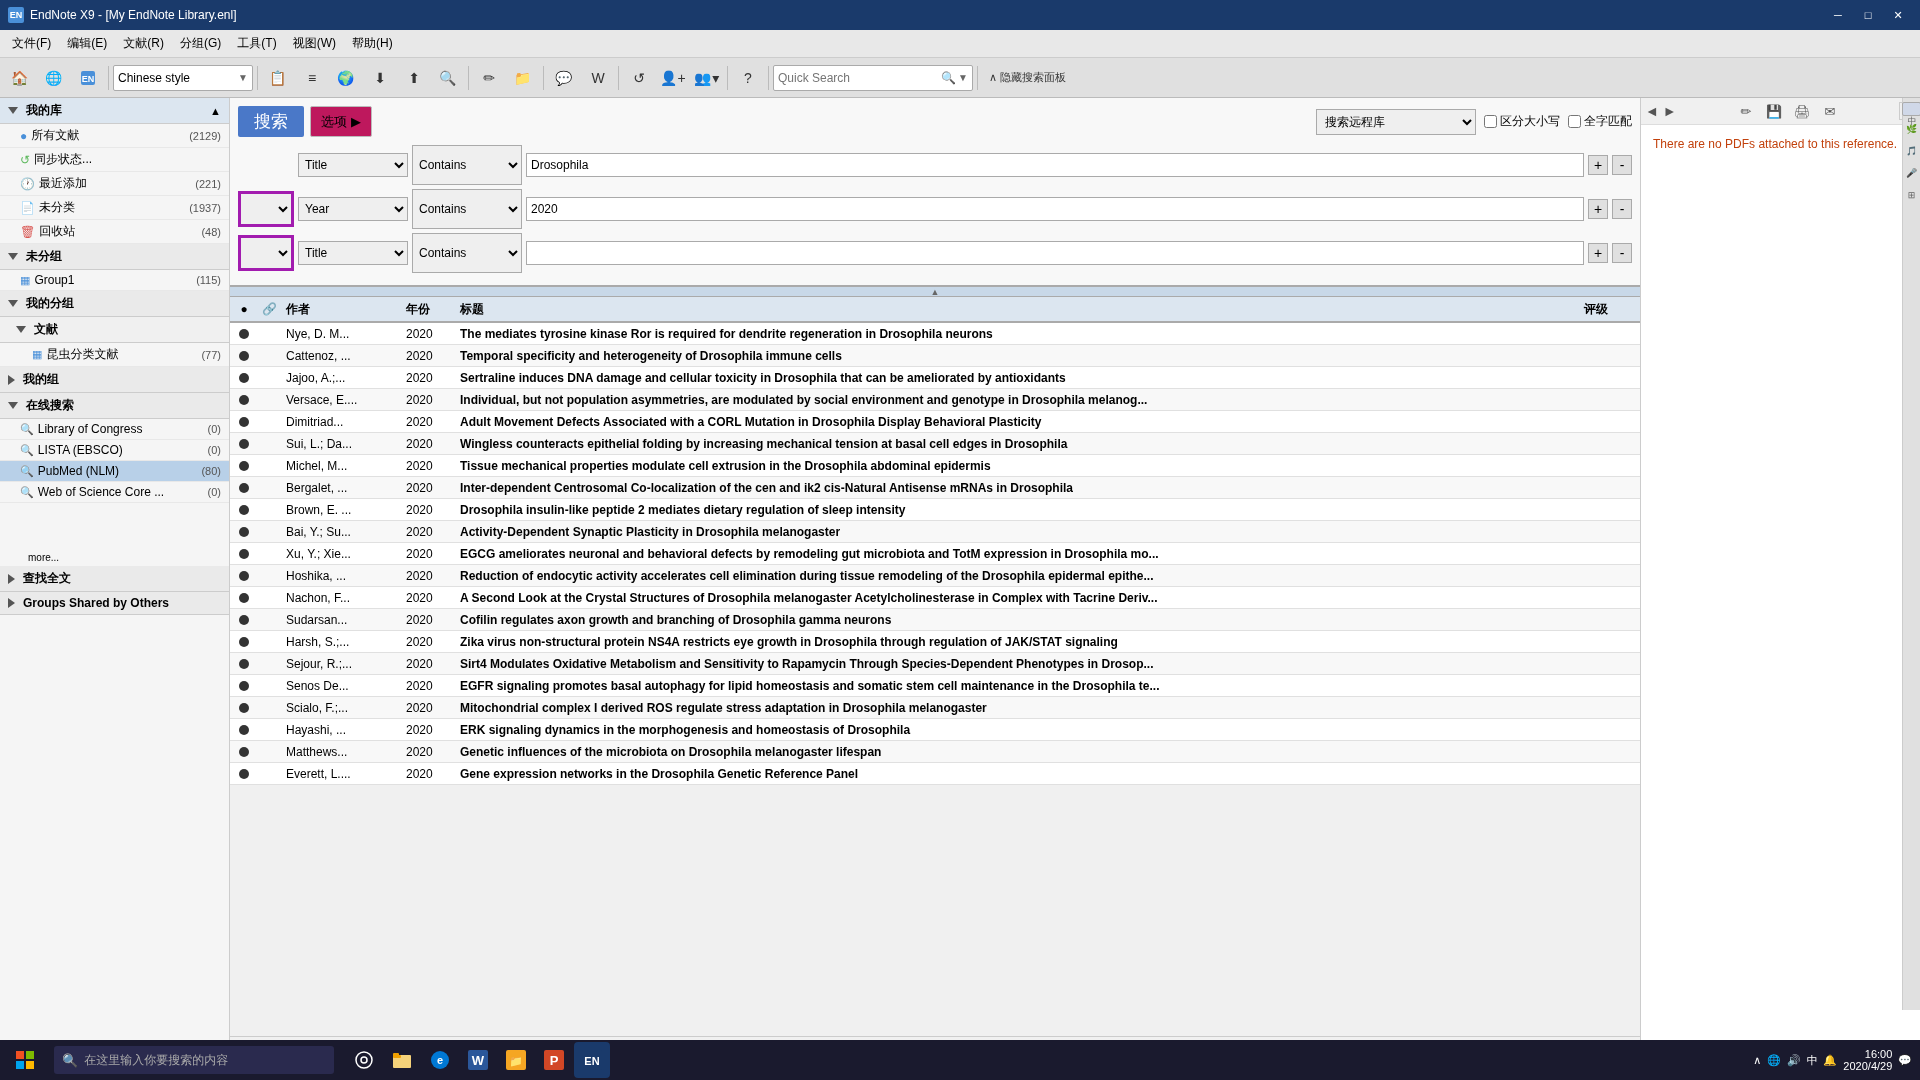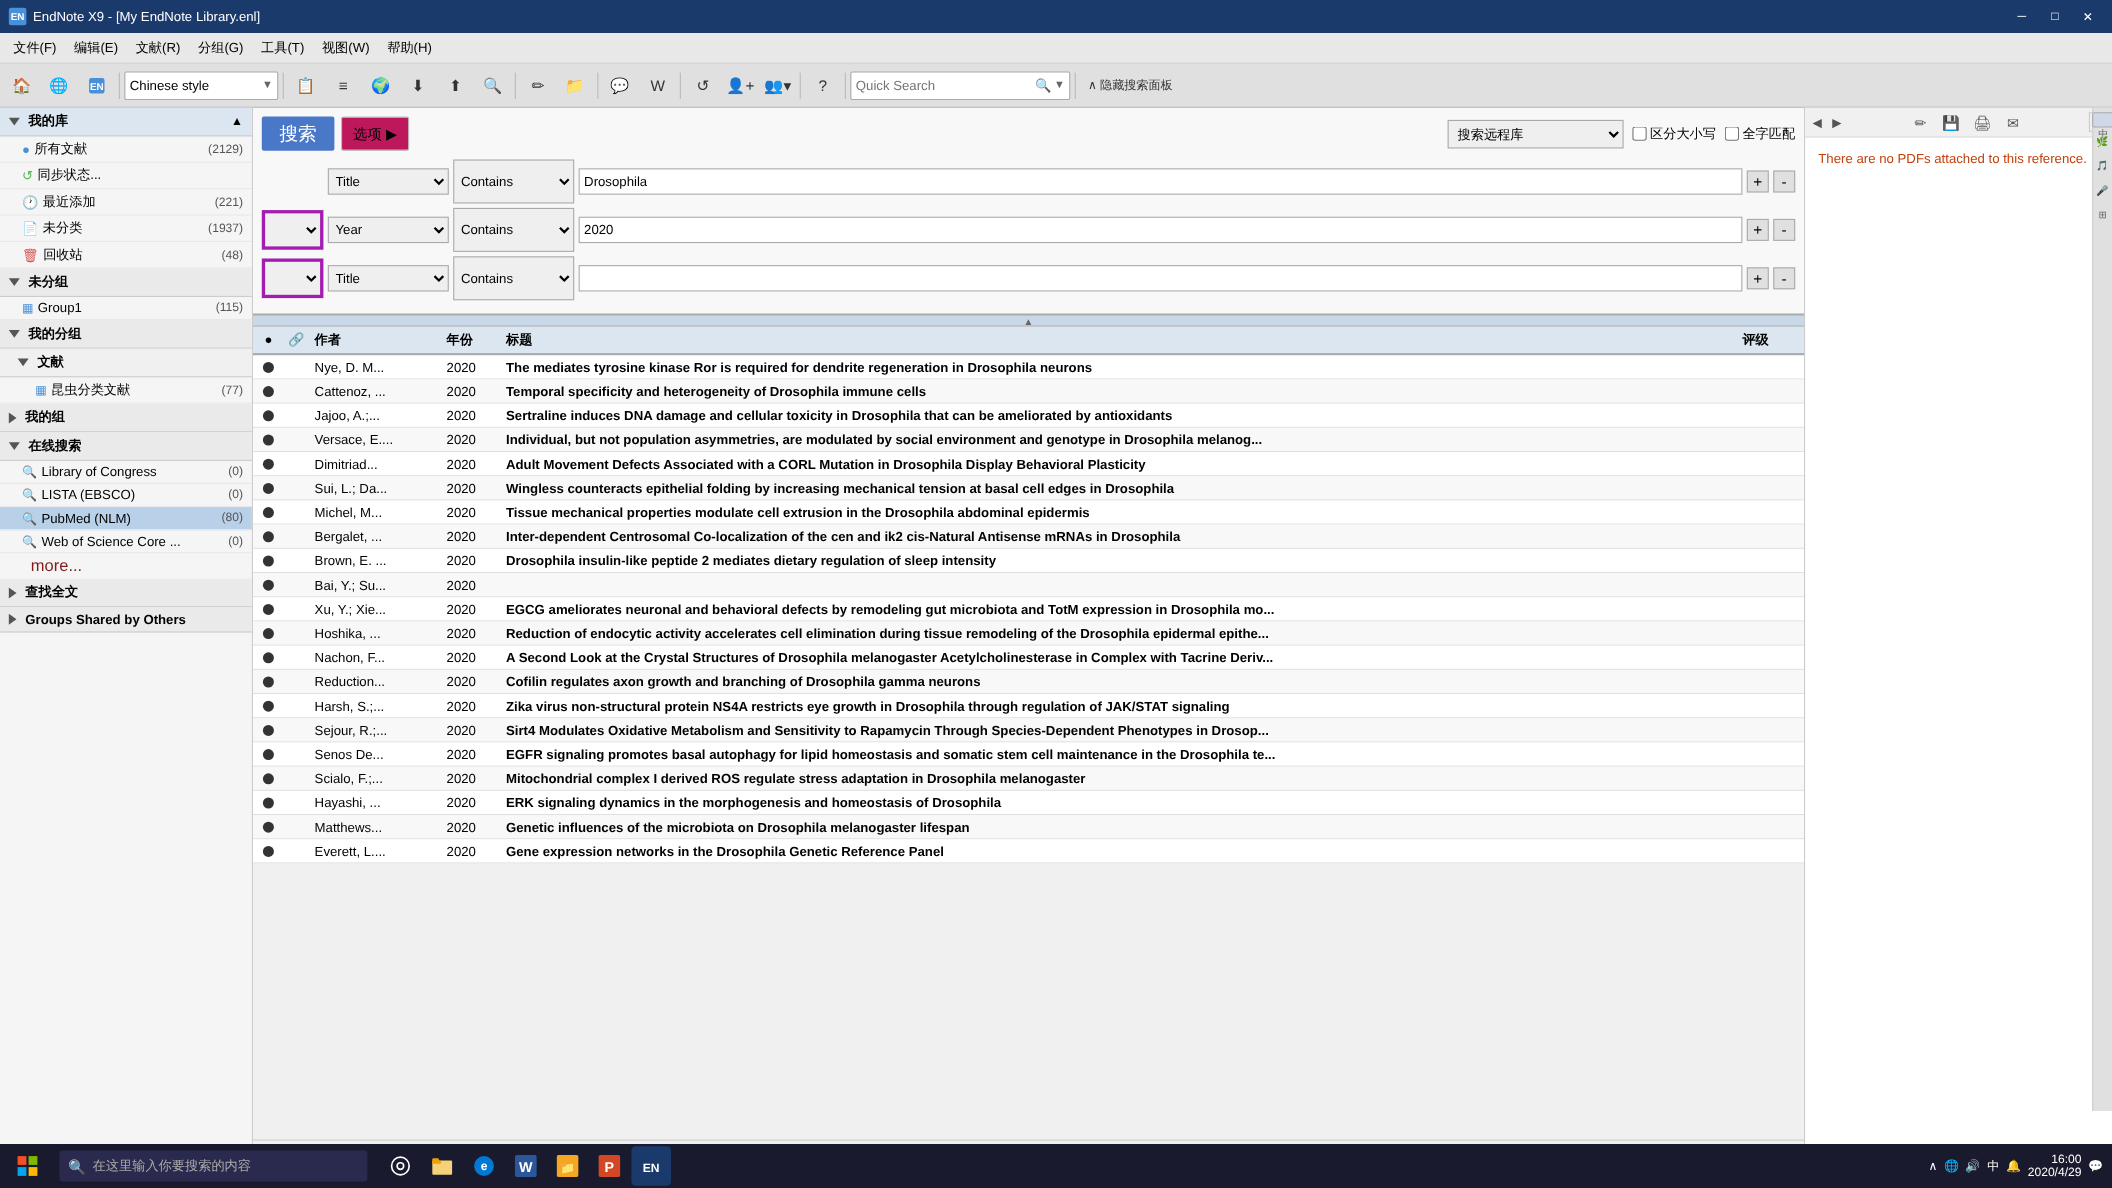--- a/index.html
+++ b/index.html
@@ -276,21 +276,21 @@
 
     
     ::-webkit-scrollbar { width: 10px; height: 10px; }
     ::-webkit-scrollbar-track { background: #f0f0f0; }
     ::-webkit-scrollbar-thumb { background: #bbb; border-radius: 2px; }
 
     
     .tri-right { display: inline-block; width: 0; height: 0; border-top: 5px solid transparent; border-bottom: 5px solid transparent; border-left: 7px solid #555; margin-right: 4px; }
     .tri-down { display: inline-block; width: 0; height: 0; border-left: 5px solid transparent; border-right: 5px solid transparent; border-top: 7px solid #555; margin-right: 4px; }
 
-    .sidebar-more { padding: 3px 8px 3px 28px; font-size: 15px; color: #7f1d1d; cursor: pointer; }
+    .sidebar-more { padding: 3px 8px 3px 28px; font-size: 10px; color: #000000; cursor: pointer; margin-top: 46px; }
 
     #right-panel-top { display: flex; align-items: center; justify-content: space-between; padding: 2px 4px; background: #f0f0f0; border-bottom: 1px solid #ddd; }
   </style>
 </head>
 <body>
 
 <div id="title-bar">
   <div class="title-left">
     <div class="title-icon">EN</div>
     <span>EndNote X9 - [My EndNote Library.enl]</span>
@@ -674,20 +674,21 @@
       <div class="cell-title">Drosophila insulin-like peptide 2 mediates dietary regulation of sleep intensity</div>
       <div class="cell-rating"></div>
     </div>
           <div class="result-row">
       <div class="cell-mark">
               <div class="dot-mark"></div>
             </div>
       <div class="cell-attach"></div>
       <div class="cell-author">Bai, Y.; Su...</div>
       <div class="cell-year">2020</div>
+      <div class="cell-title">Activity-Dependent Synaptic Plasticity in Drosophila melanogaster</div>
       <div class="cell-rating"></div>
     </div>
           <div class="result-row">
       <div class="cell-mark">
               <div class="dot-mark"></div>
             </div>
       <div class="cell-attach"></div>
       <div class="cell-author">Xu, Y.; Xie...</div>
       <div class="cell-year">2020</div>
       <div class="cell-title">EGCG ameliorates neuronal and behavioral defects by remodeling gut microbiota and TotM expression in Drosophila mo...</div>
@@ -711,21 +712,21 @@
       <div class="cell-author">Nachon, F...</div>
       <div class="cell-year">2020</div>
       <div class="cell-title">A Second Look at the Crystal Structures of Drosophila melanogaster Acetylcholinesterase in Complex with Tacrine Deriv...</div>
       <div class="cell-rating"></div>
     </div>
           <div class="result-row">
       <div class="cell-mark">
               <div class="dot-mark"></div>
             </div>
       <div class="cell-attach"></div>
-      <div class="cell-author">Reduction...</div>
+      <div class="cell-author">Sudarsan...</div>
       <div class="cell-year">2020</div>
       <div class="cell-title">Cofilin regulates axon growth and branching of Drosophila gamma neurons</div>
       <div class="cell-rating"></div>
     </div>
           <div class="result-row">
       <div class="cell-mark">
               <div class="dot-mark"></div>
             </div>
       <div class="cell-attach"></div>
       <div class="cell-author">Harsh, S.;...</div>

